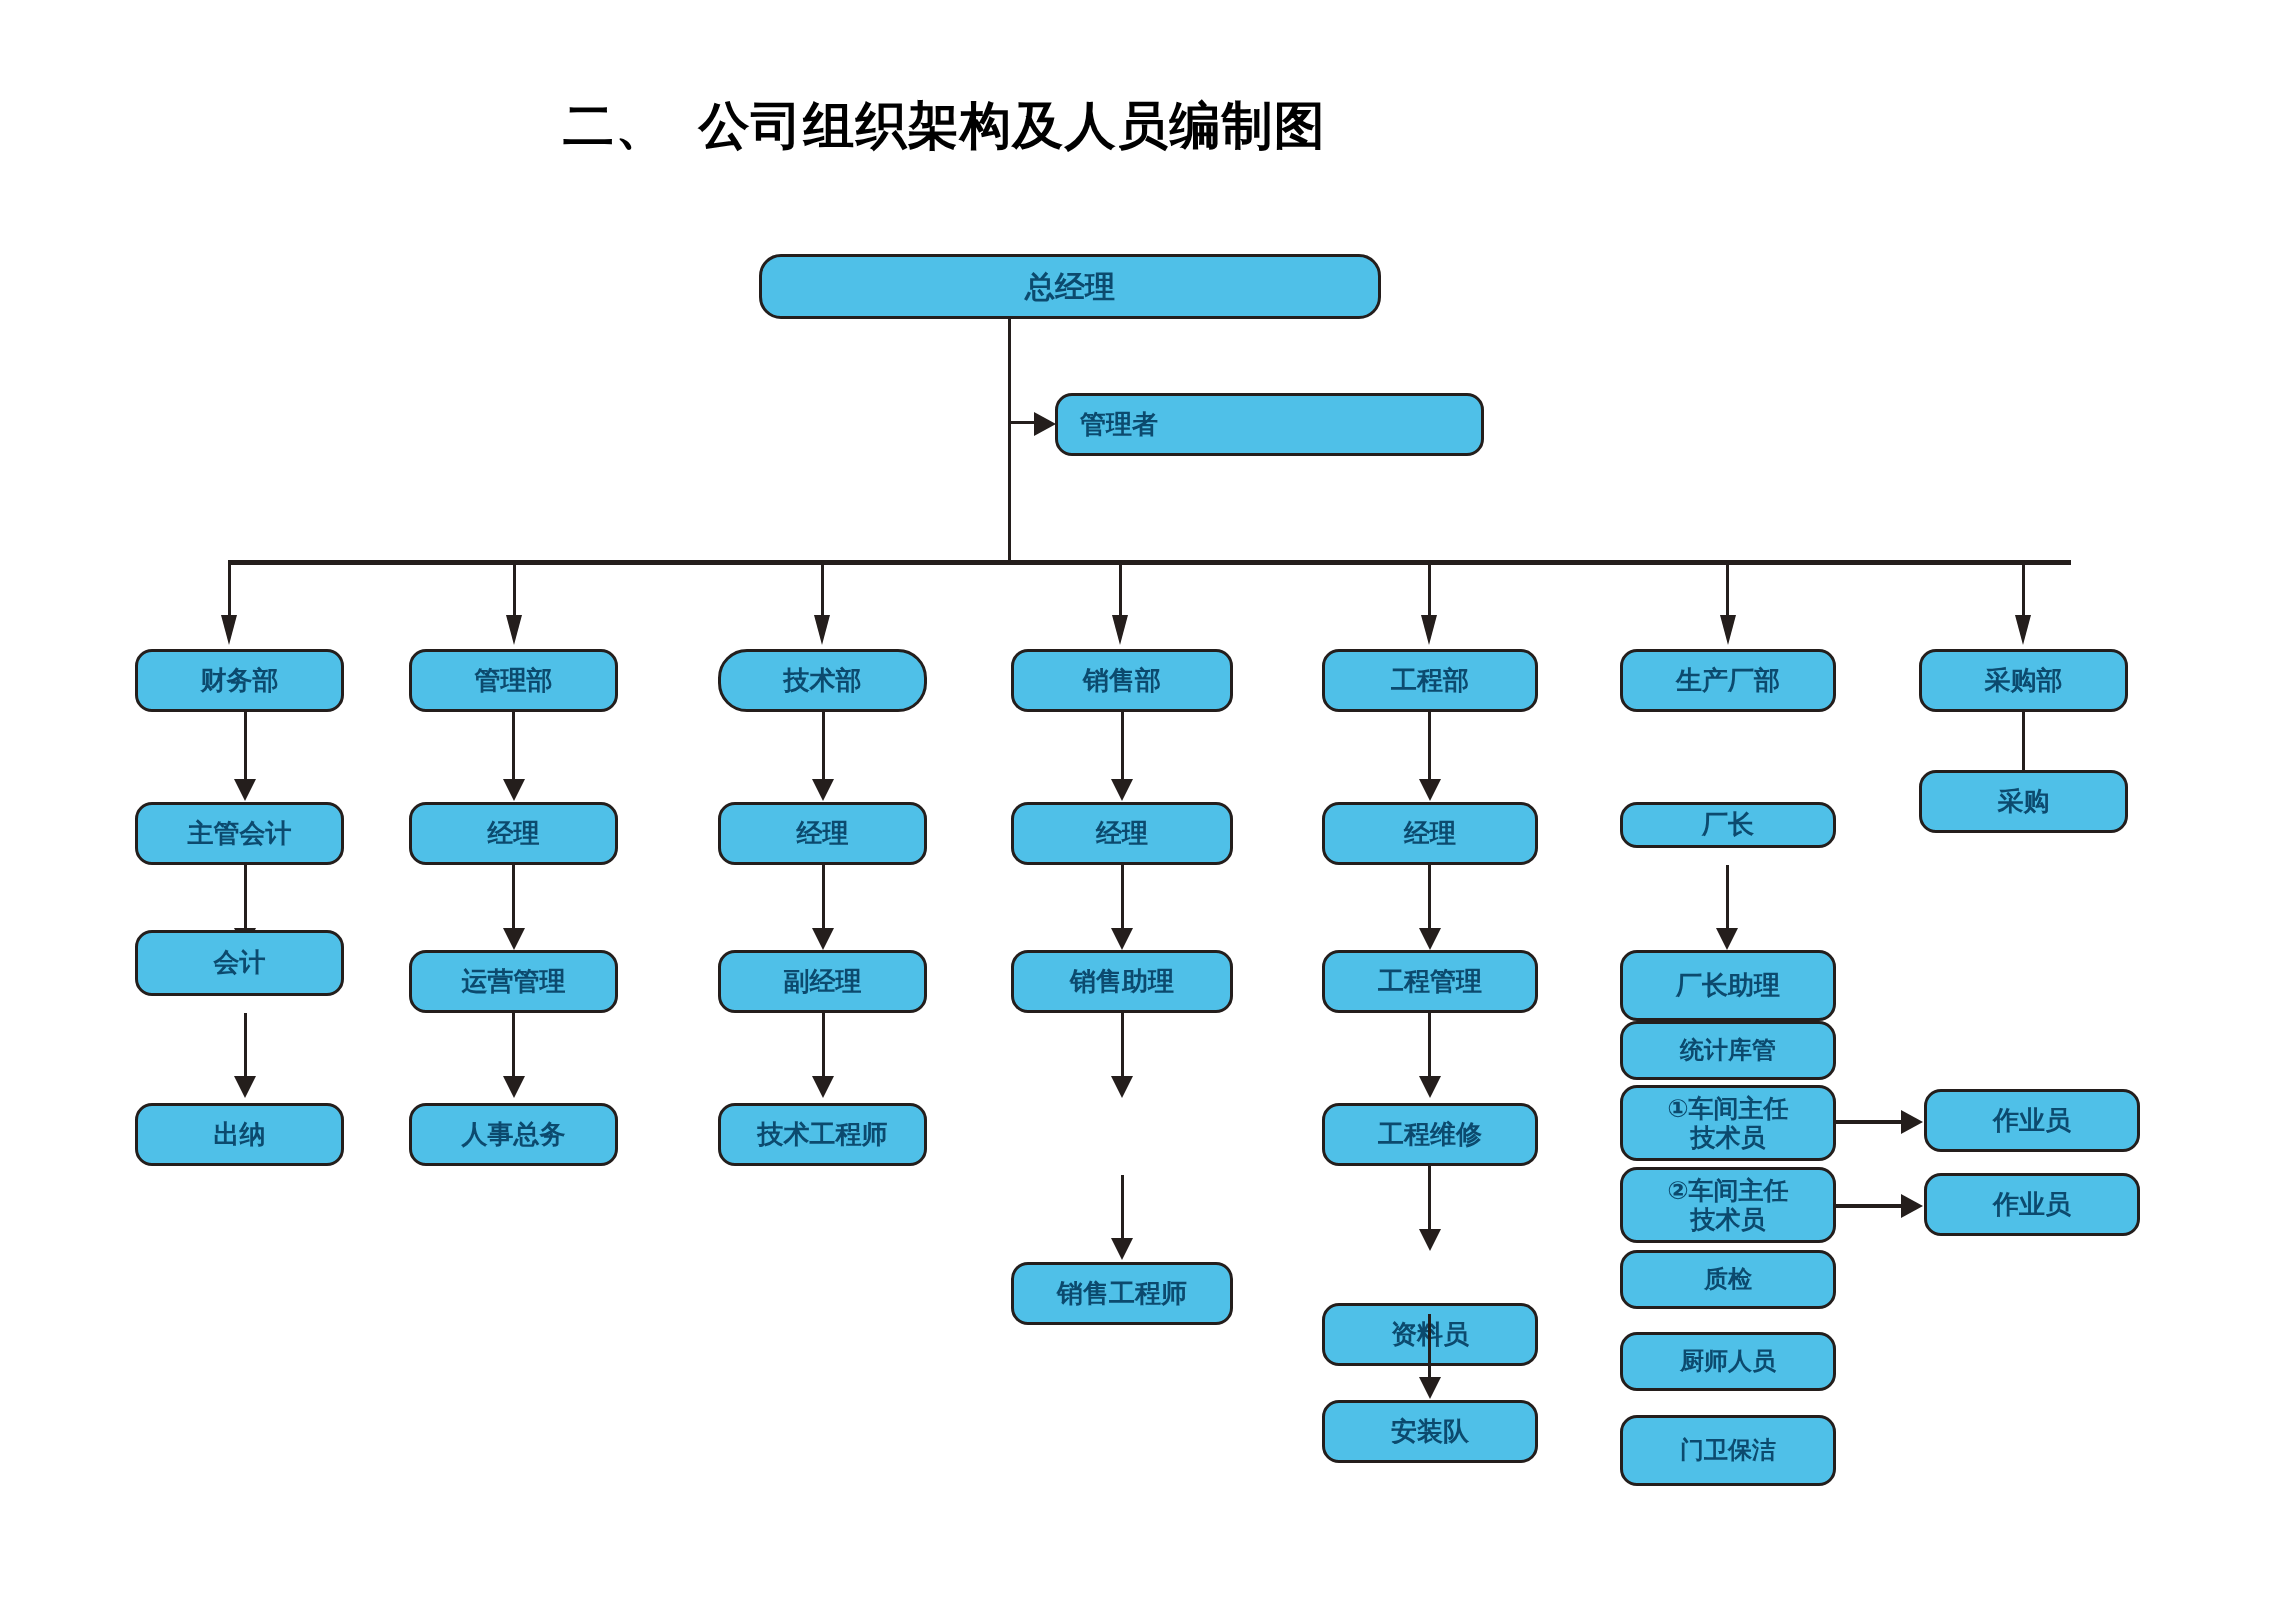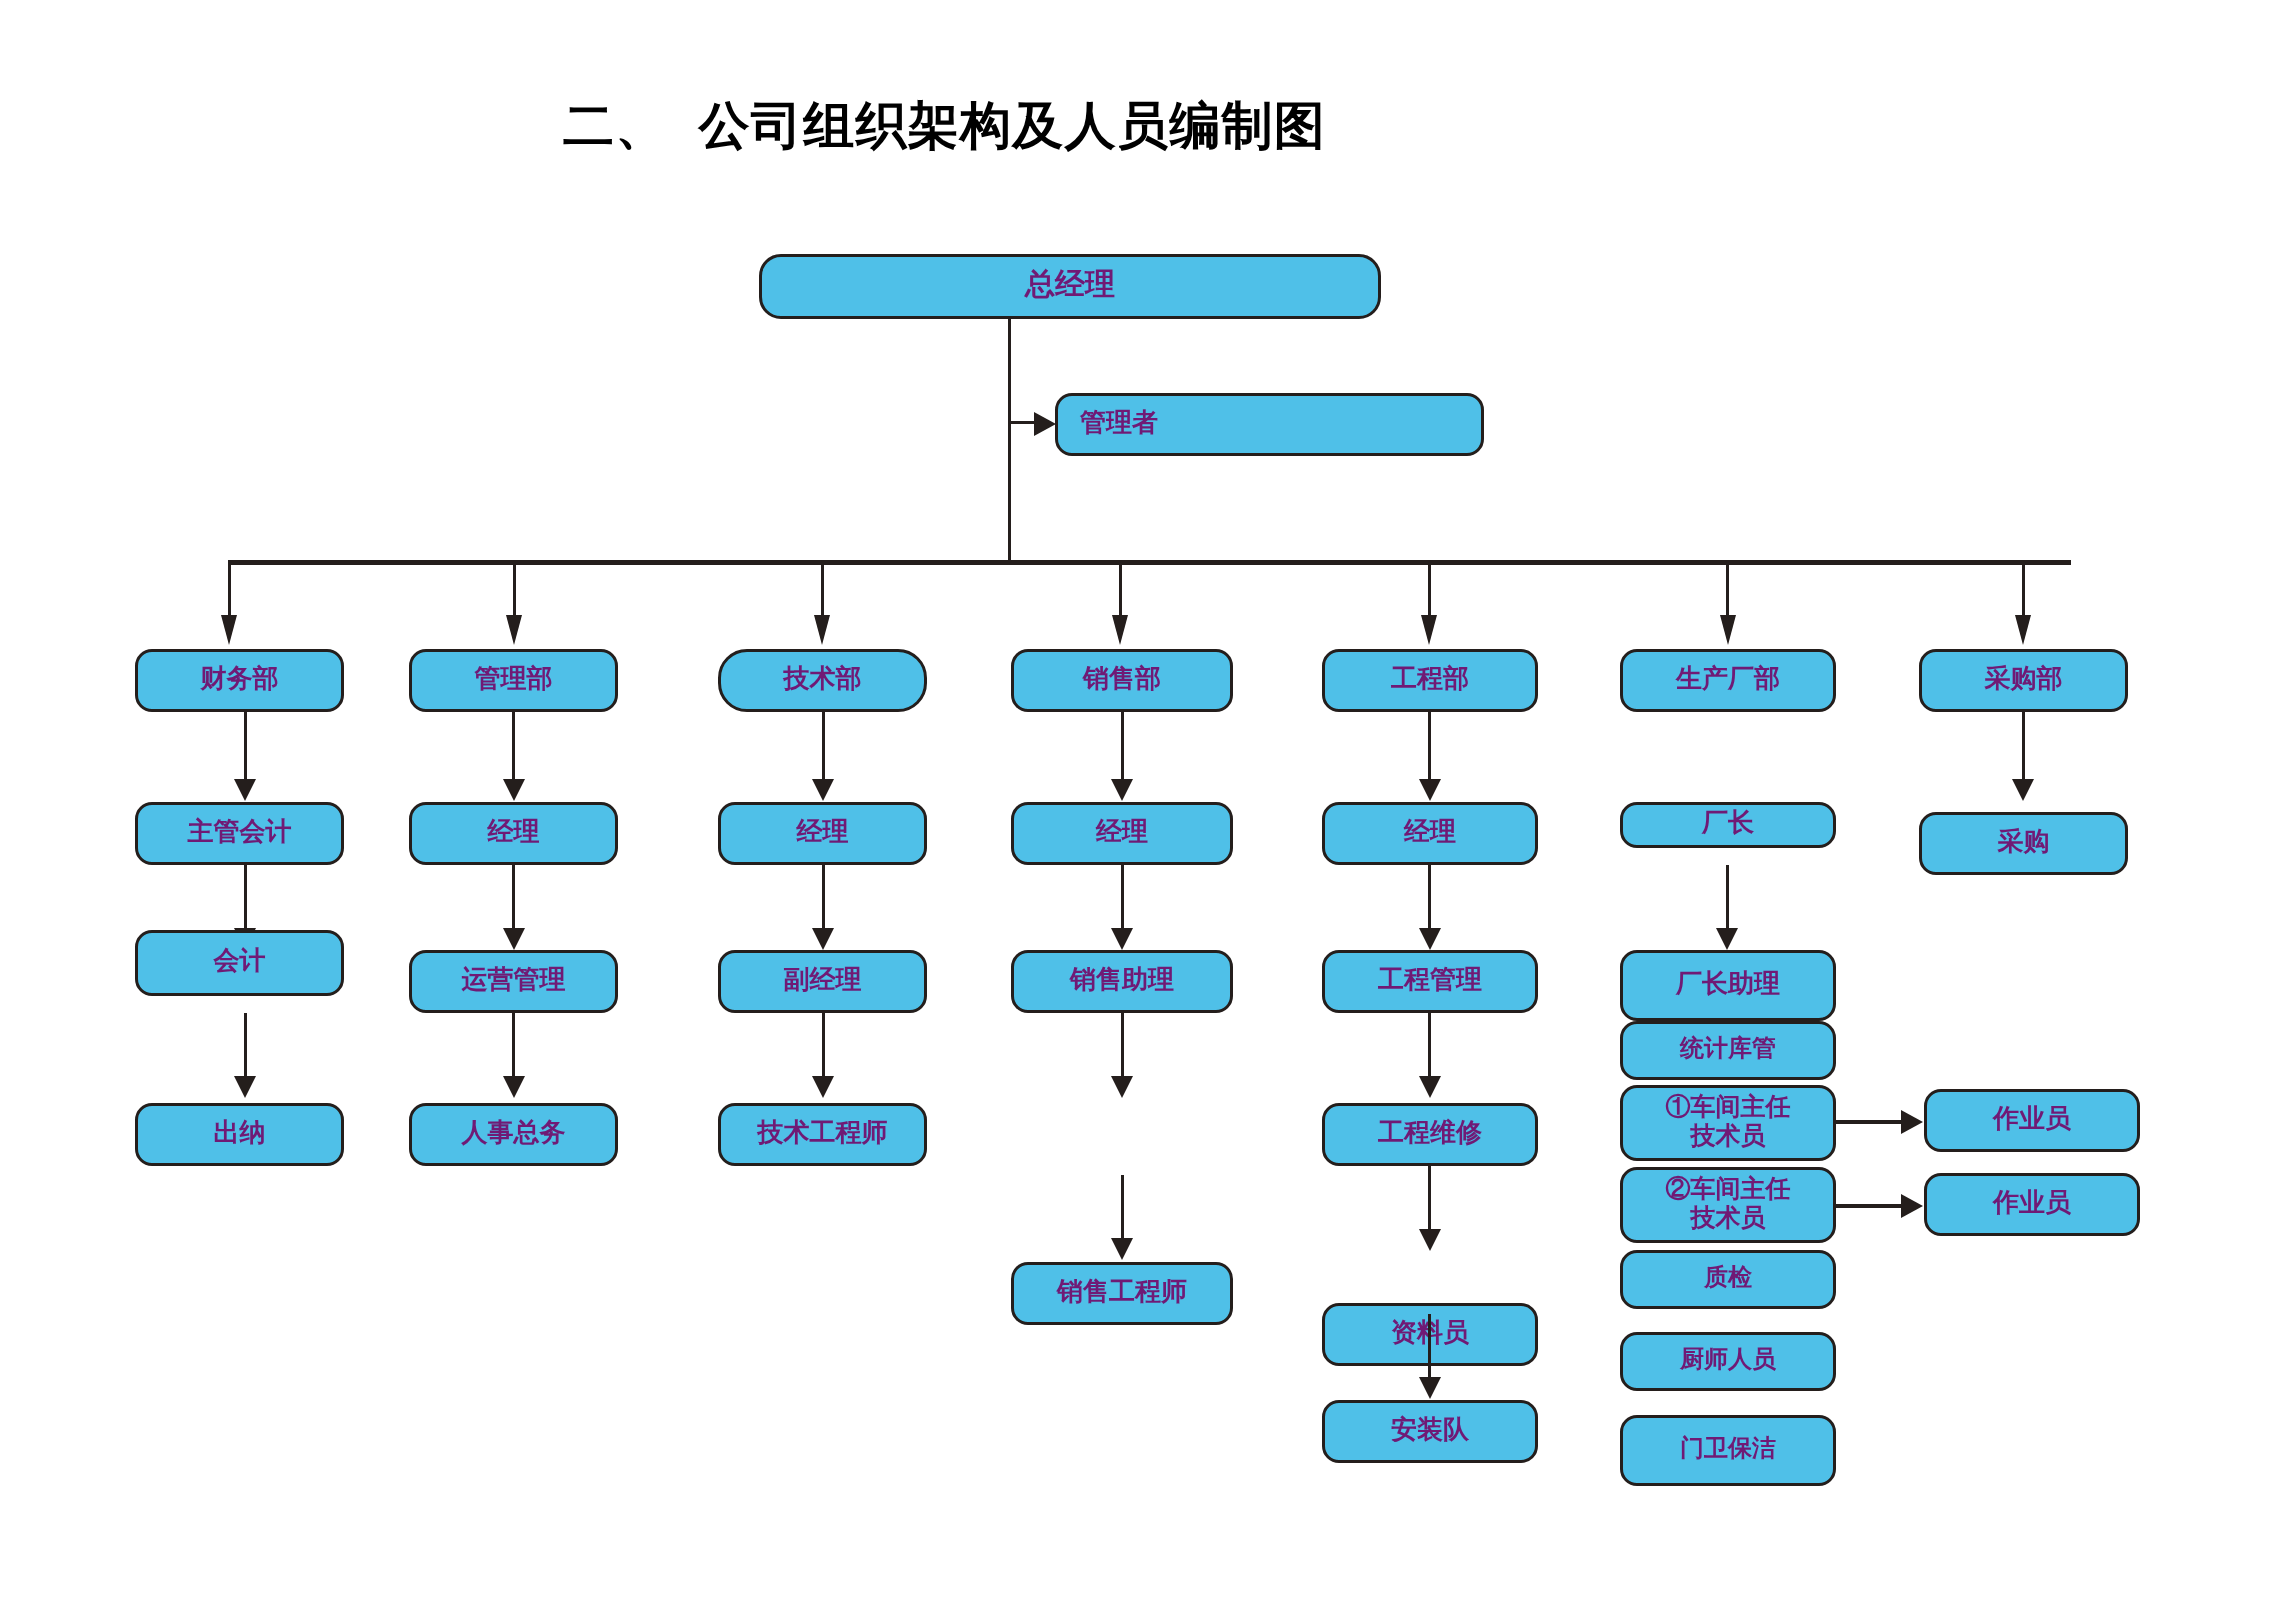--- a/index.html
+++ b/index.html
@@ -35,25 +35,24 @@
     box-sizing:border-box;
     background:#4FC0E8;
     border:3.9px solid #241e1c;
     border-radius:17px;
     display:flex;
     align-items:center;
     justify-content:center;
     text-align:center;
     font-size:26px;
     font-weight:700;
-    color:#701a75;
+    color:#0c4a6e;
     line-height:1.12;
     padding:0 1px;
     white-space:pre-line;
-    font-family:Liberation Mono, monospace;
   }
   .node.big{ font-size:30px; border-radius:22px; }
   .node.leftalign{
     justify-content:flex-start;
     text-align:left;
     padding-left:22px;
   }
   .node.twoline{ font-size:25px; line-height:1.18; }
   .node.sm{ font-size:24px; }
 
@@ -237,16 +236,16 @@
   <div class="arrow-right" style="left:1901px; top:1194px;"></div>
 
   <div class="node" style="left:1924px; top:1089px; width:216px; height:63px;">作业员</div>
 
   <div class="node" style="left:1924px; top:1173px; width:216px; height:63px;">作业员</div>
 
   <div class="node" style="left:1919px; top:649px; width:209px; height:63px;">采购部</div>
   <div class="vline" style="left:2022px; top:712px; height:72px;"></div>
   <div class="arrow-down" style="left:2012px; top:779px;"></div>
 
-  <div class="node" style="left:1919px; top:812px; width:209px; height:63px;">采购</div>
+  <div class="node" style="left:1919px; top:770px; width:209px; height:63px;">采购</div>
 
 </div>
 
 
 </body></html>

